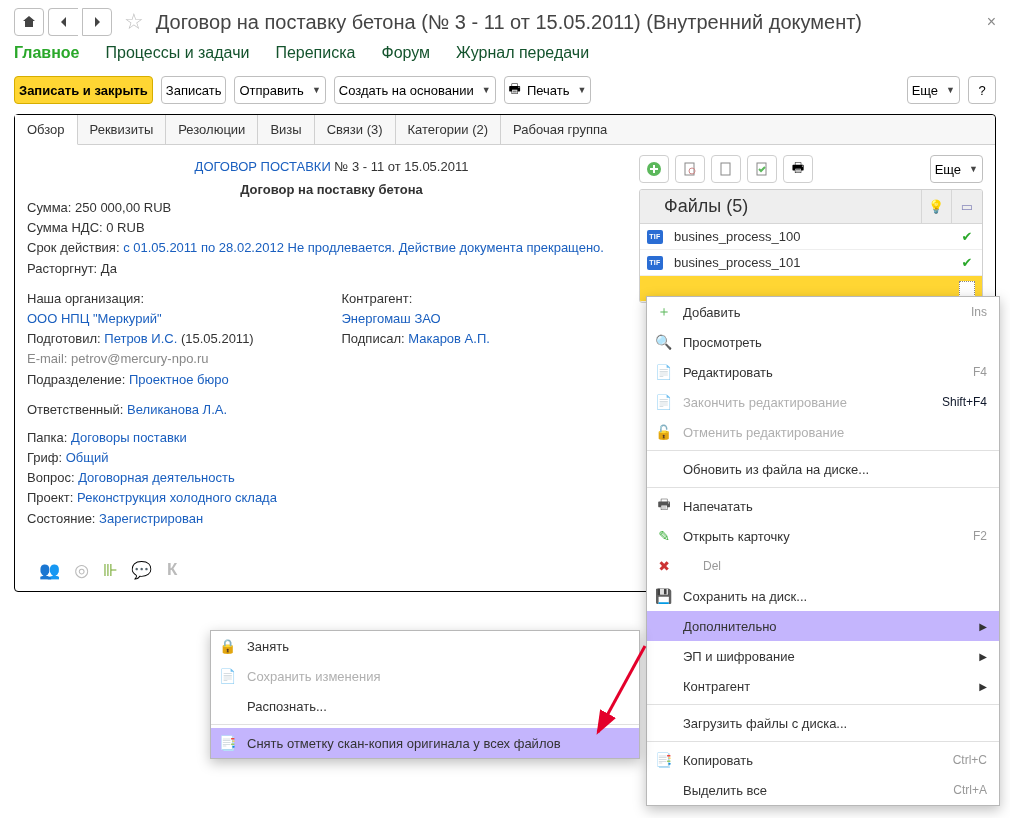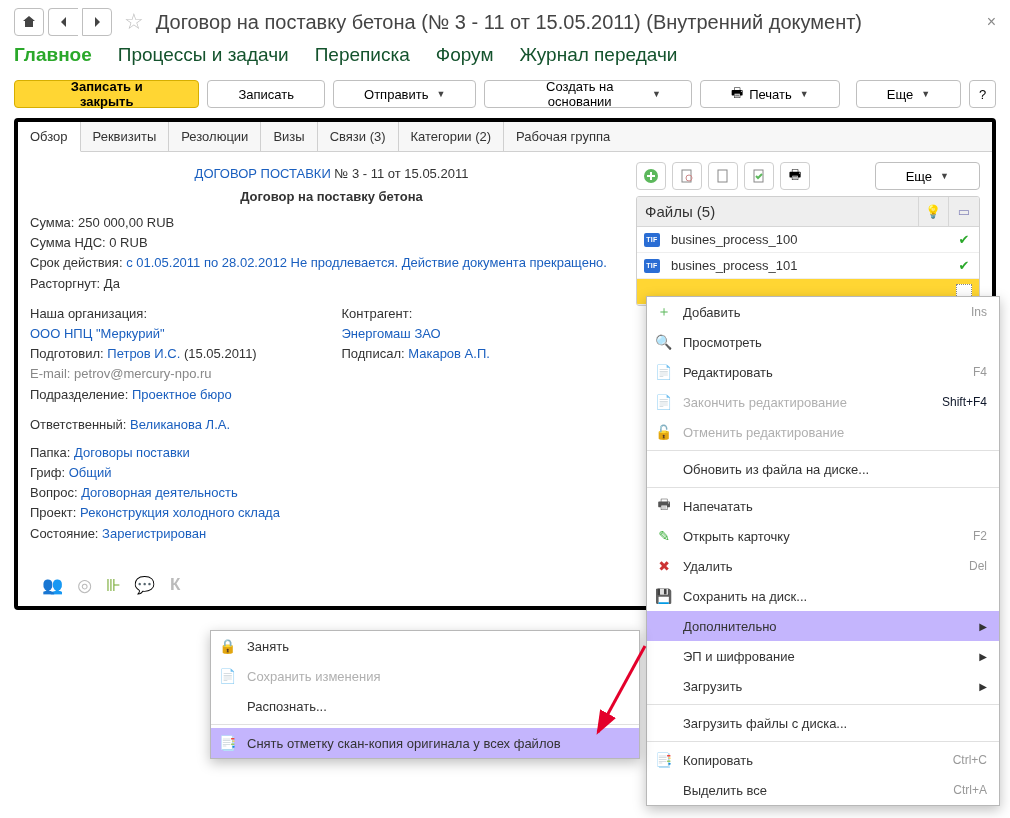--- a/index.html
+++ b/index.html
@@ -9,59 +9,59 @@
 
 .top-toolbar { display: flex; align-items: center; padding: 8px 14px 6px 14px; gap: 4px; }
 .icon-btn { width: 30px; height: 28px; border: 1px solid #bfbfbf; border-radius: 4px; background: #fff; display: inline-flex; align-items: center; justify-content: center; font-size: 14px; cursor: pointer; }
 .icon-btn-joined-left { border-top-right-radius: 0; border-bottom-right-radius: 0; border-right: none; }
 .icon-btn-joined-right { border-top-left-radius: 0; border-bottom-left-radius: 0; }
 .star { color: #bdbdbd; font-size: 22px; margin: 0 8px; cursor: pointer; }
 .doc-title { font-size: 20px; color: #444; flex: 1; }
 .close-x { color: #888; font-size: 16px; cursor: pointer; margin-left: 6px; }
 
 
-.nav { display: flex; gap: 26px; padding: 2px 14px 8px 14px; font-size: 19px; }
+.nav { display: flex; gap: 26px; padding: 2px 14px 8px 14px; font-size: 16px; }
 .nav-item { color: #14532d; cursor: pointer; }
 .nav-item.active { color: #2aa82a; font-weight: bold; }
 
 
 .action-bar { display: flex; align-items: center; padding: 6px 14px 10px 14px; gap: 8px; }
-.btn { height: 28px; padding: 0 30px; border: 1px solid #bfbfbf; border-radius: 4px; background: #fff; font-size: 13px; cursor: pointer; display: inline-flex; align-items: center; gap: 6px; }
+.btn { height: 28px; padding: 0 4px; border: 1px solid #bfbfbf; border-radius: 4px; background: #fff; font-size: 13px; cursor: pointer; display: inline-flex; align-items: center; gap: 6px; }
 .btn-primary { background: #ffd633; border-color: #d6ae00; font-weight: bold; }
 .btn .chev { font-size: 9px; color: #444; margin-left: 2px; }
 .spacer { flex: 1; }
 .btn-square { width: 28px; padding: 0; justify-content: center; }
 
 
-.tabs-wrap { margin: 0 14px; border: 4px solid #000000; border-radius: 4px; background: #fff; padding-bottom: 10px; }
+.tabs-wrap { margin: 0 14px; border: 1px solid #000000; border-radius: 4px; background: #fff; padding-bottom: 10px; }
 .tabs { display: flex; border-bottom: 1px solid #d0d0d0; background: #f7f7f7; border-radius: 4px 4px 0 0; }
 .tab { padding: 7px 12px; font-size: 13px; cursor: pointer; border-right: 1px solid #d0d0d0; }
 .tab.active { background: #fff; border-bottom: 1px solid #fff; margin-bottom: -1px; }
 .tab:last-child { border-right: none; }
 
 
 .content-row { display: flex; gap: 3px; padding: 10px 12px 0 12px; }
 .overview { flex: 1; min-width: 0; }
 .overview-header { text-align: center; padding: 4px 0 8px 0; }
 .overview-header .link { color: #1a5fbf; }
 .overview-header .suffix { color: #333; }
-.overview-subtitle { text-align: center; font-weight: bold; margin-bottom: 10px; }
+.overview-subtitle { text-align: center; font-weight: bold; margin-bottom: 2px; }
 .ov-line { margin: 2px 0; line-height: 1.4; }
 .ov-block { margin-top: 10px; }
 .ov-two-col { display: flex; gap: 20px; justify-content: space-between; }
 .ov-col { flex: 1; }
 .ov-label { color: #333; }
 
 
 .right-panel { width: 344px; }
 .rp-toolbar { display: flex; gap: 6px; align-items: center; margin-bottom: 6px; }
 .rp-btn { width: 30px; height: 28px; border: 1px solid #cfcfcf; border-radius: 4px; background: #fff; display: inline-flex; align-items: center; justify-content: center; cursor: pointer; }
 .rp-table { border: 1px solid #cfcfcf; border-radius: 3px; overflow: hidden; }
 .rp-head { display: flex; background: #eee; border-bottom: 1px solid #d6d6d6; }
-.rp-head-cell { padding: 6px 8px; font-size: 15px; }
+.rp-head-cell { padding: 6px 24px; font-size: 18px; }
 .rp-head-main { flex: 1; border-right: 1px solid #d6d6d6; }
 .rp-head-icon { width: 30px; display: flex; align-items: center; justify-content: center; border-right: 1px solid #d6d6d6; }
 .rp-head-icon:last-child { border-right: none; }
 .rp-row { display: flex; align-items: center; border-bottom: 1px solid #eee; height: 26px; }
 .rp-row-icon { width: 30px; display: flex; align-items: center; justify-content: center; }
 .rp-row-name { flex: 1; padding: 0 4px; }
 .rp-row-check { width: 30px; display: flex; align-items: center; justify-content: center; color: #2aa82a; }
 .rp-row.selected { background: #ffd633; }
 .rp-row.selected .rp-row-check { background: #fff; border: 1px dotted #888; width: 16px; height: 16px; margin-right: 7px; }
 
@@ -309,40 +309,39 @@
       <span class="ctx-icon">🖶</span>
       <span class="ctx-label">Напечатать</span>
     </div>
   <div class="ctx-row">
       <span class="ctx-icon" style="color:#3a3">✎</span>
       <span class="ctx-label">Открыть карточку</span>
       <span class="ctx-shortcut">F2</span>
     </div>
   <div class="ctx-row">
       <span class="ctx-icon" style="color:#c33">✖</span>
-      <span class="ctx-label">Удалить</span>
       <span class="ctx-shortcut">Del</span>
     </div>
   <div class="ctx-row">
       <span class="ctx-icon">💾</span>
       <span class="ctx-label">Сохранить на диск...</span>
     </div>
   <div class="ctx-row highlight">
       <span class="ctx-icon"></span>
       <span class="ctx-label">Дополнительно</span>
       <span class="ctx-arrow">▶</span>
     </div>
   <div class="ctx-row">
       <span class="ctx-icon"></span>
       <span class="ctx-label">ЭП и шифрование</span>
       <span class="ctx-arrow">▶</span>
     </div>
   <div class="ctx-row">
       <span class="ctx-icon"></span>
-      <span class="ctx-label">Загрузить</span>
+      <span class="ctx-label">Контрагент</span>
       <span class="ctx-arrow">▶</span>
     </div>
   <div class="ctx-sep"></div>
   <div class="ctx-row">
       <span class="ctx-icon"></span>
       <span class="ctx-label">Загрузить файлы с диска...</span>
     </div>
   <div class="ctx-sep"></div>
   <div class="ctx-row">
       <span class="ctx-icon">📑</span>

